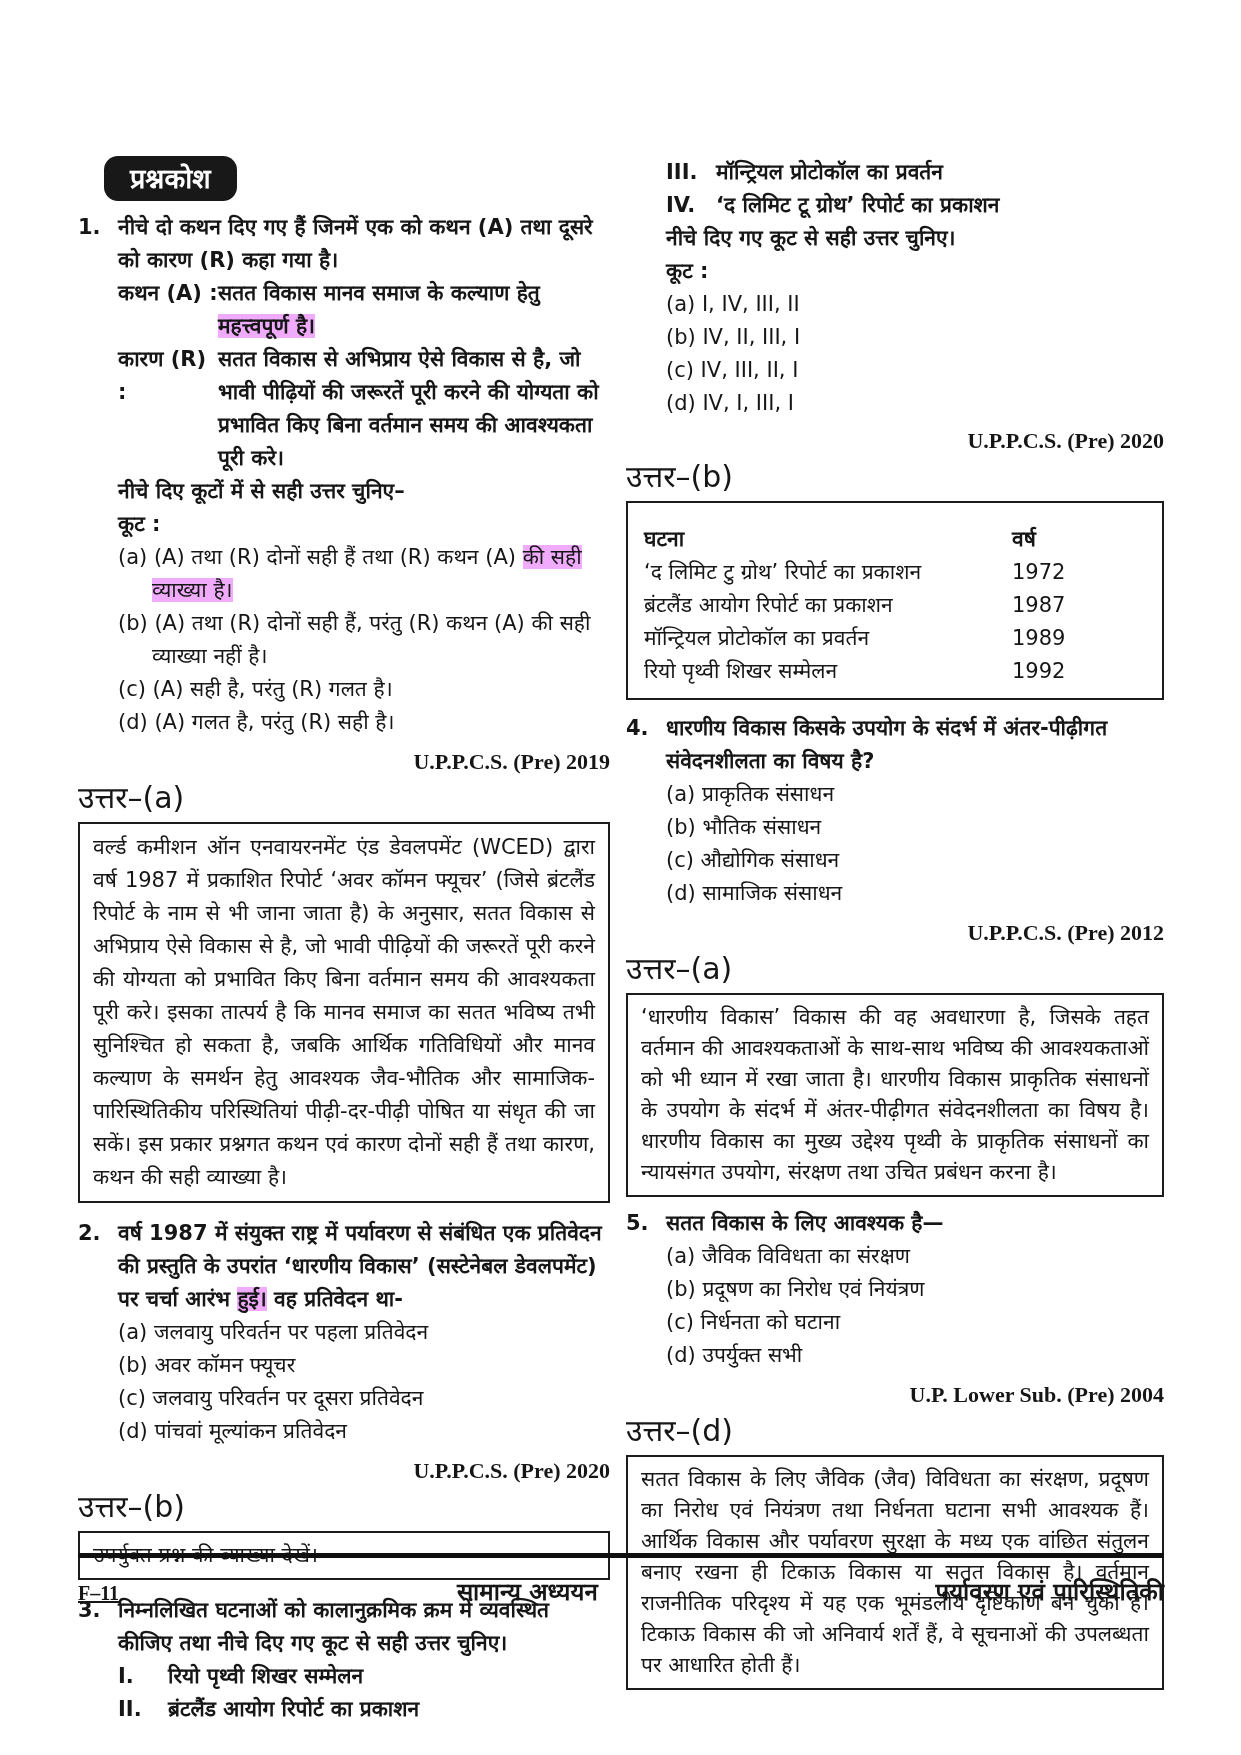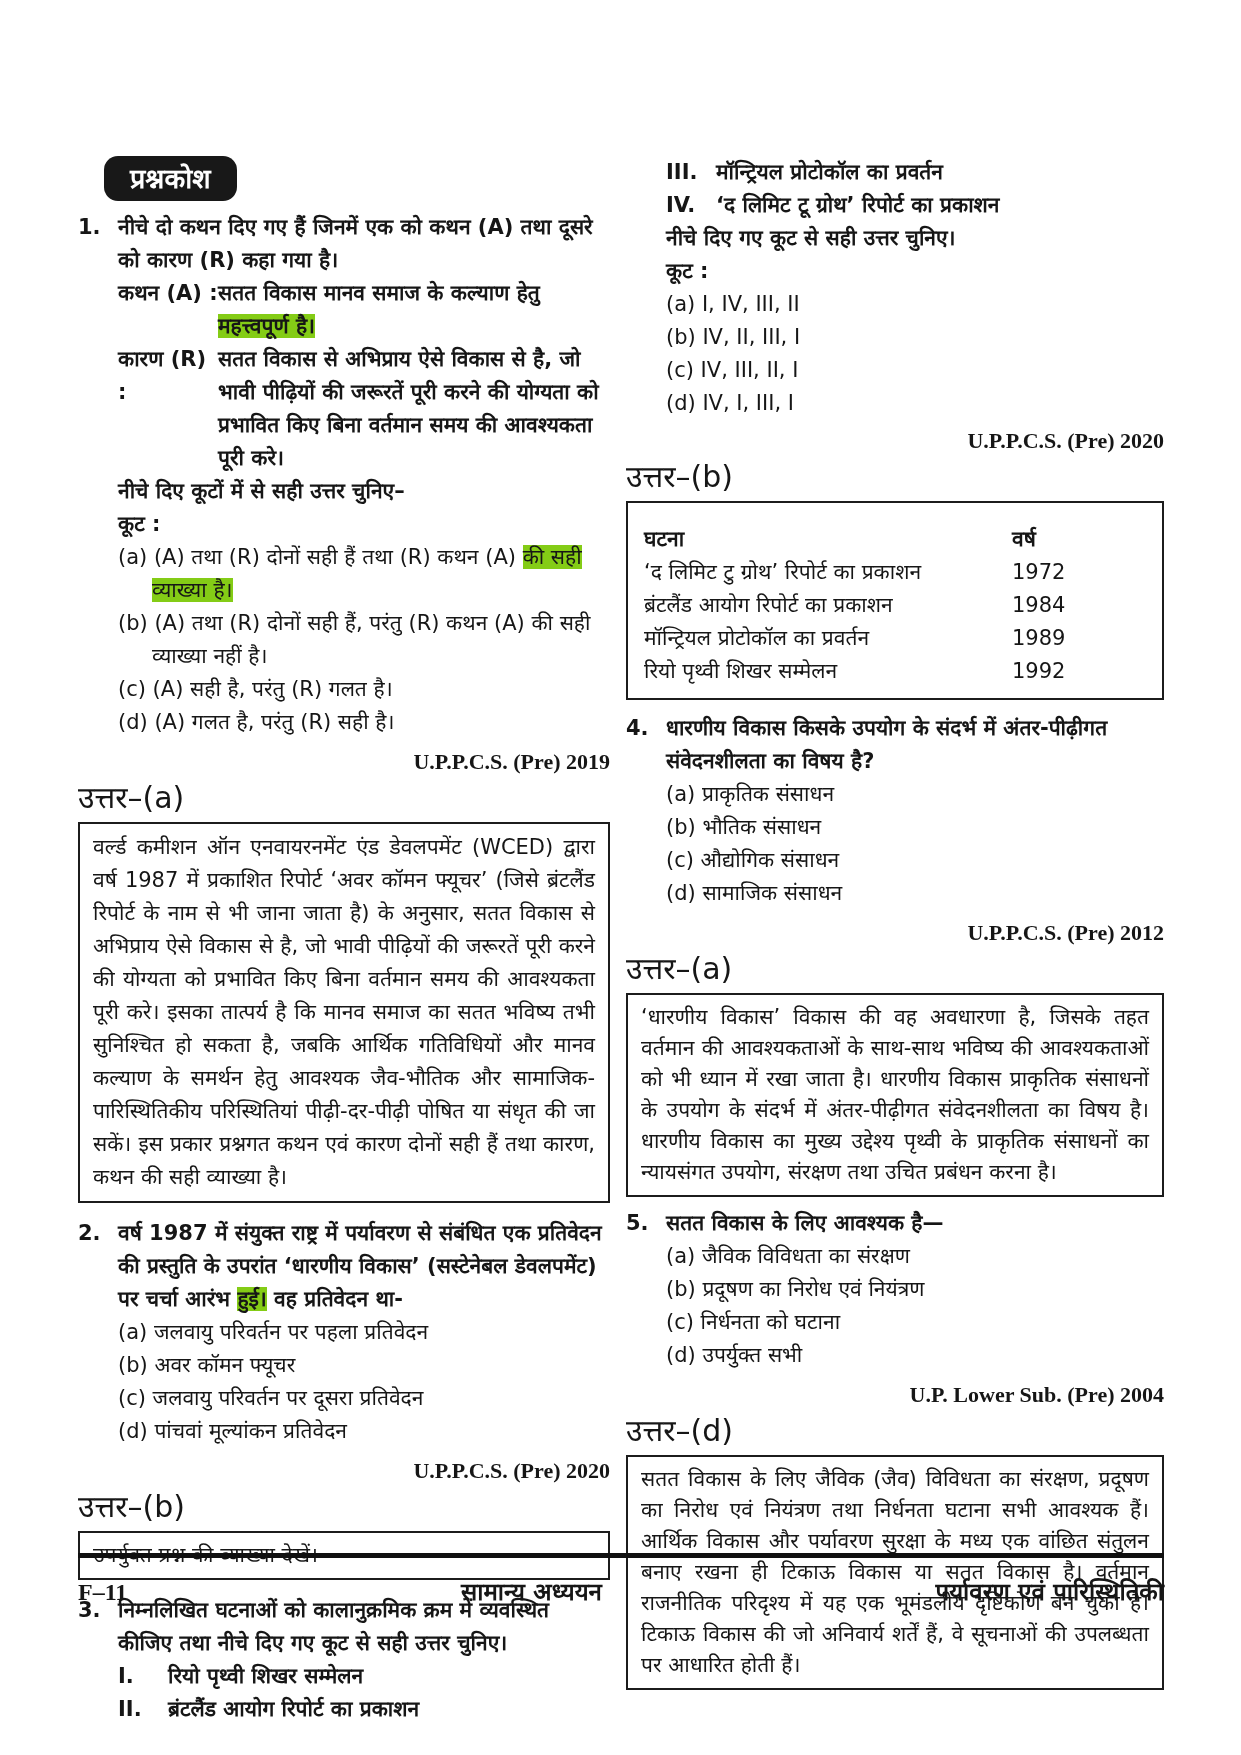--- a/index.html
+++ b/index.html
@@ -46,29 +46,29 @@
 
   .sec{padding-left:40px;}
   .grid2{display:grid;grid-template-columns:1fr;}
 
   .evt-table{border:2px solid #1c1c1c;padding:8px 0 10px 16px;margin:6px 0 12px;}
   .tr{display:flex;}
   .tr .evt{flex:1;}
   .tr .yr{width:150px;flex-shrink:0;}
   .th{font-weight:bold;margin-top:12px;}
 
-  .hl{background:#84cc16;}
+  .hl{background:#f0abfc;}
 
   .footer-rule{position:absolute;left:78px;top:1553px;width:1086px;height:5px;background:#101010;}
   .footer{
     position:absolute;left:78px;top:1574px;width:1086px;
     display:flex;justify-content:space-between;align-items:baseline;
     font-weight:bold;font-size:24px;
   }
-  .f-left{font-family:"Liberation Serif",serif;font-size:24px;}
+  .f-left{font-family:"Liberation Serif",serif;font-size:20px;text-decoration:underline;}
 </style>
 </head>
 <body>
 
 <div class="page">
   <div class="cols">
 
     <div class="col col-left">
 
       <div class="badge">प्रश्नकोश</div>
@@ -162,21 +162,21 @@
         <div class="tr th">
           <span class="evt">घटना</span>
           <span class="yr">वर्ष</span>
         </div>
         <div class="tr">
           <span class="evt">‘द लिमिट टु ग्रोथ’ रिपोर्ट का प्रकाशन</span>
           <span class="yr">1972</span>
         </div>
         <div class="tr">
           <span class="evt">ब्रंटलैंड आयोग रिपोर्ट का प्रकाशन</span>
-          <span class="yr">1984</span>
+          <span class="yr">1987</span>
         </div>
         <div class="tr">
           <span class="evt">मॉन्ट्रियल प्रोटोकॉल का प्रवर्तन</span>
           <span class="yr">1989</span>
         </div>
         <div class="tr">
           <span class="evt">रियो पृथ्वी शिखर सम्मेलन</span>
           <span class="yr">1992</span>
         </div>
       </div>

